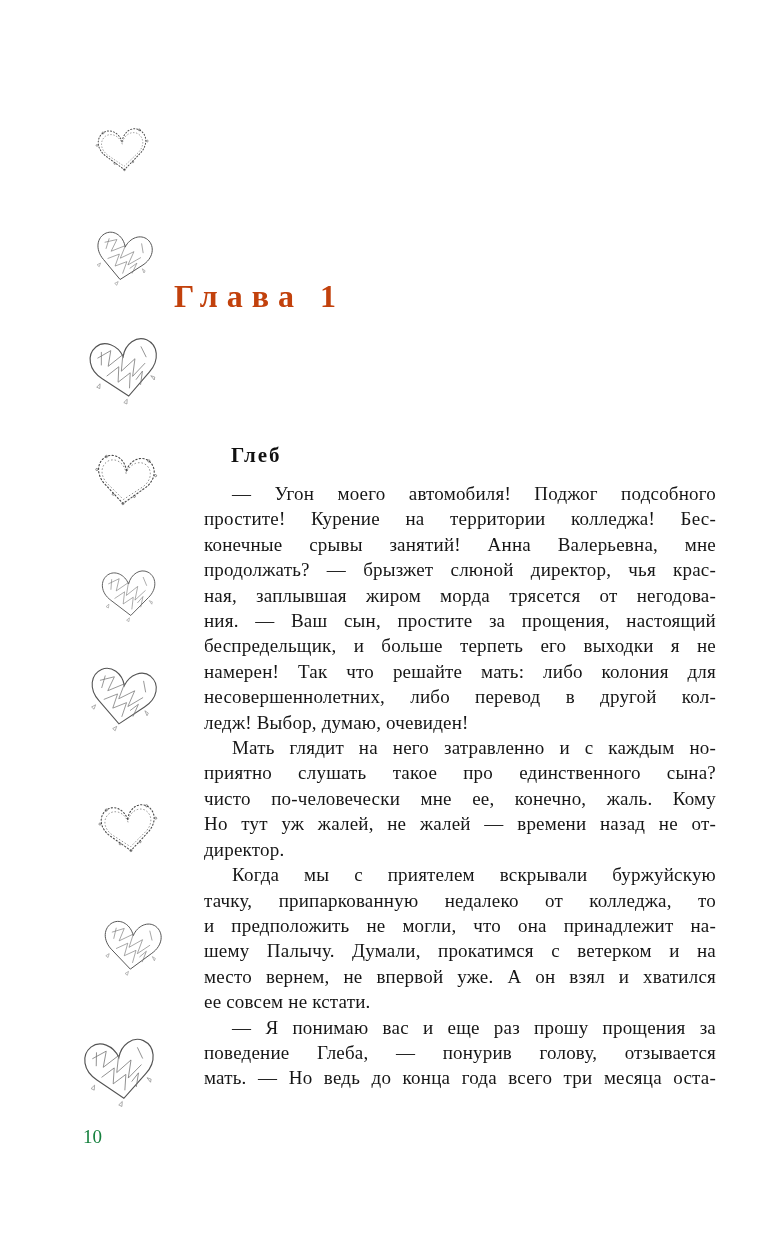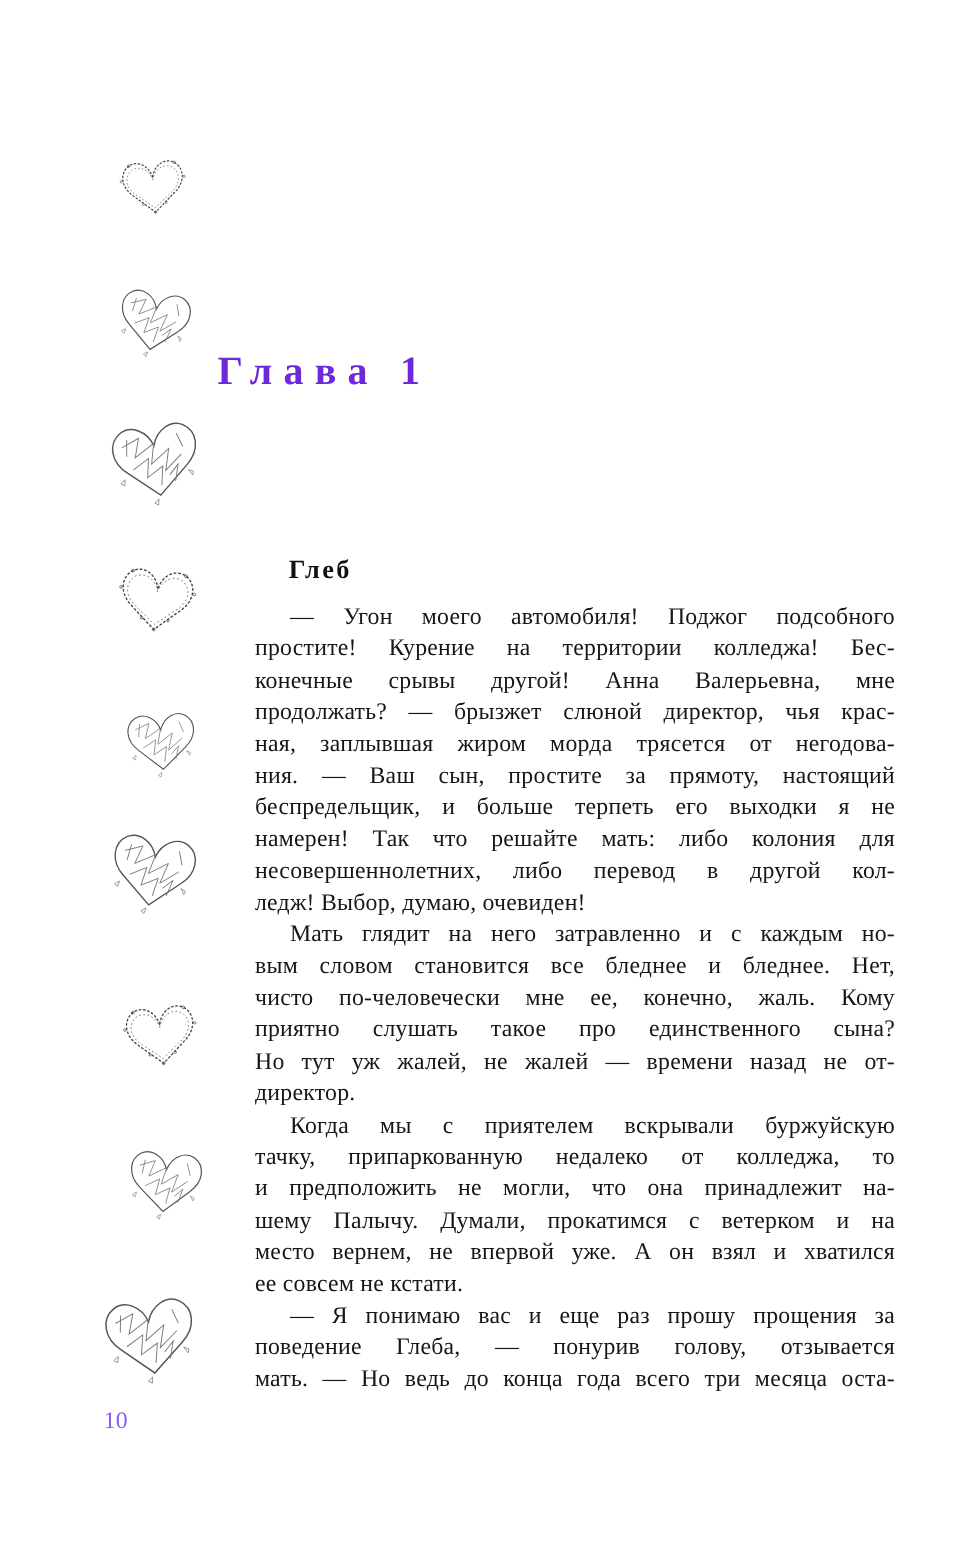--- a/index.html
+++ b/index.html
@@ -23,21 +23,21 @@
   }
 
   
   .chapter-title {
     position: absolute;
     left: 174px; top: 278px;
     margin: 0;
     font-size: 32px;
     font-weight: bold;
     letter-spacing: 9px;
-    color: #6d28d9;
+    color: #c2410c;
     white-space: nowrap;
   }
 
   
   .text-block {
     position: absolute;
     left: 176px; top: 443px;
     width: 512px;
     margin-left: 28px;
   }
@@ -58,21 +58,21 @@
     text-align-last: justify;
   }
   .para .line.last { text-align-last: left; }
   .para.cont .line.last { text-align-last: justify; }
   .para .line:first-child { text-indent: 28px; }
 
   .page-number {
     position: absolute;
     left: 83px; top: 1126px;
     font-size: 19px;
-    color: #8b5cf6;
+    color: #15803d;
   }
 
   svg.defs { position: absolute; width: 0; height: 0; }
 </style>
 </head>
 <body>
 
 <div class="page">
 
   <svg class="defs" aria-hidden="true">
@@ -127,35 +127,34 @@
     </svg>
 
   <h1 class="chapter-title">Глава 1</h1>
 
   <div class="text-block">
     <h2 class="section-title">Глеб</h2>
 
     <div class="para">
         <div class="line">— Угон моего автомобиля! Поджог подсобного</div>
         <div class="line">простите! Курение на территории колледжа! Бес-</div>
-        <div class="line">конечные срывы другой! Анна Валерьевна, мне</div>
+        <div class="line">конечные срывы занятий! Анна Валерьевна, мне</div>
         <div class="line">продолжать? — брызжет слюной директор, чья крас-</div>
         <div class="line">ная, заплывшая жиром морда трясется от негодова-</div>
-        <div class="line">ния. — Ваш сын, простите за прямоту, настоящий</div>
+        <div class="line">ния. — Ваш сын, простите за прощения, настоящий</div>
         <div class="line">беспредельщик, и больше терпеть его выходки я не</div>
         <div class="line">намерен! Так что решайте мать: либо колония для</div>
         <div class="line">несовершеннолетних, либо перевод в другой кол-</div>
         <div class="line last">ледж! Выбор, думаю, очевиден!</div>
       </div>
 
     <div class="para">
         <div class="line">Мать глядит на него затравленно и с каждым но-</div>
-        <div class="line">вым словом становится все бледнее и бледнее. Нет,</div>
+        <div class="line">приятно слушать такое про единственного сына?</div>
         <div class="line">чисто по-человечески мне ее, конечно, жаль. Кому</div>
-        <div class="line">приятно слушать такое про единственного сына?</div>
         <div class="line">Но тут уж жалей, не жалей — времени назад не от-</div>
         <div class="line last">директор.</div>
       </div>
 
     <div class="para">
         <div class="line">Когда мы с приятелем вскрывали буржуйскую</div>
         <div class="line">тачку, припаркованную недалеко от колледжа, то</div>
         <div class="line">и предположить не могли, что она принадлежит на-</div>
         <div class="line">шему Палычу. Думали, прокатимся с ветерком и на</div>
         <div class="line">место вернем, не впервой уже. А он взял и хватился</div>

